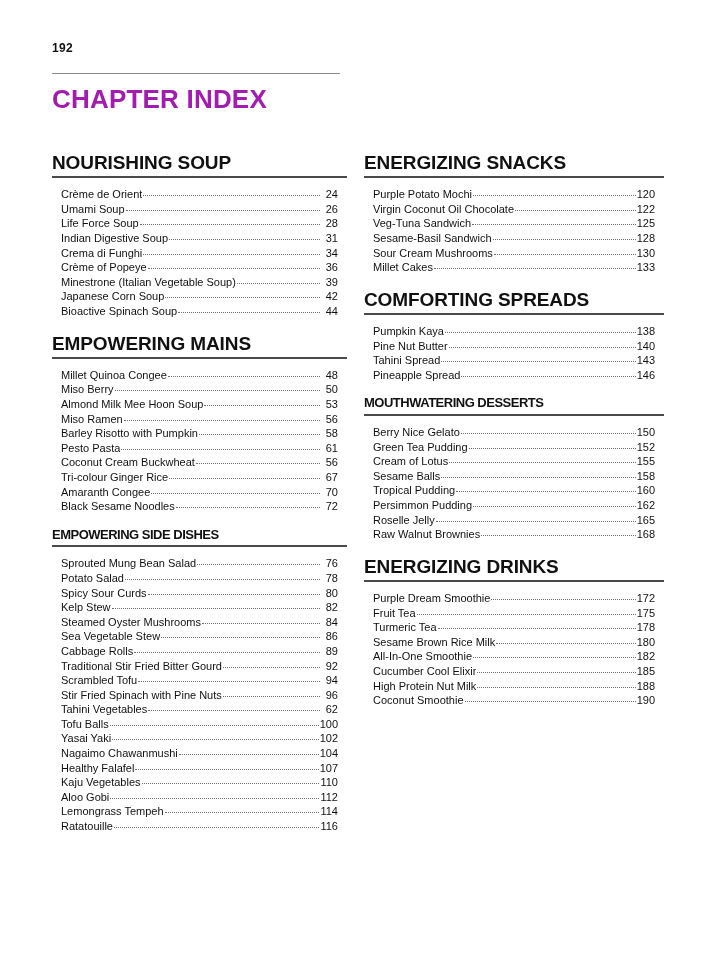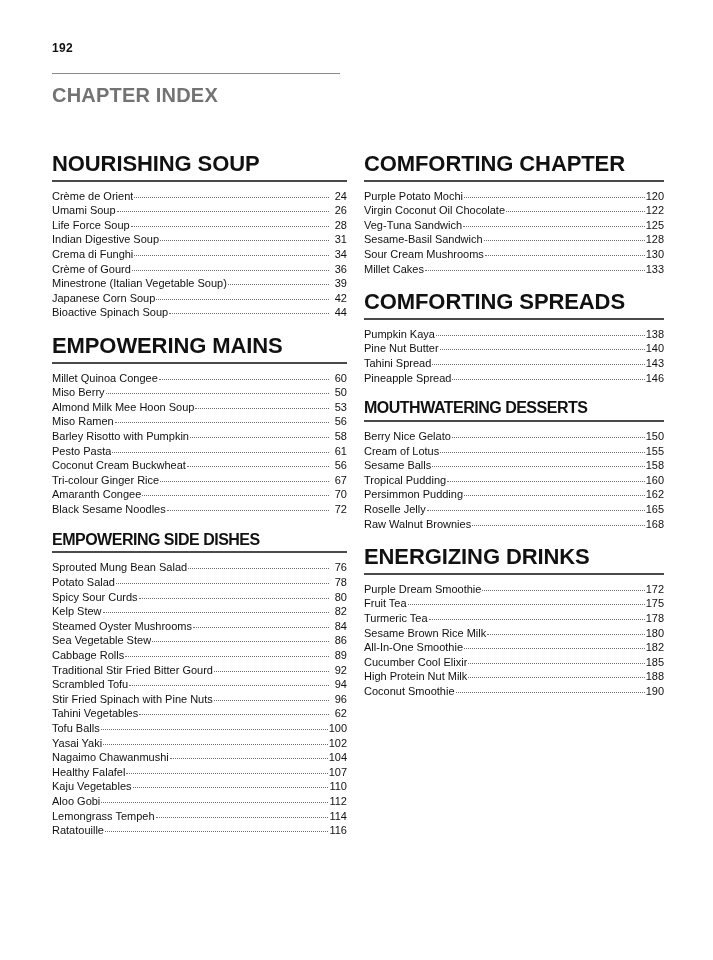--- a/index.html
+++ b/index.html
@@ -36,24 +36,24 @@
     left: 52px;
     top: 73px;
     width: 288px;
     height: 1px;
     background: #8a8a8a;
   }
   .doc-title {
     position: absolute;
     left: 52px;
     top: 84px;
-    font-size: 20px;
+    font-size: 26px;
     font-weight: bold;
     letter-spacing: 0.2px;
-    color: #737373;
+    color: #a21caf;
   }
   .columns {
     position: absolute;
     left: 0;
     top: 152px;
     width: 713px;
     display: flex;
     align-items: flex-start;
   }
   .col-left {
@@ -61,40 +61,40 @@
     margin-left: 52px;
   }
   .col-right {
     width: 300px;
     margin-left: 17px;
   }
   .section {
     margin-bottom: 14px;
   }
   .section-title {
-    font-size: 22px;
+    font-size: 19px;
     font-weight: bold;
     letter-spacing: -0.1px;
     color: #111;
     line-height: 1.12;
     white-space: nowrap;
   }
   .section-title.tight {
-    font-size: 16px;
+    font-size: 13px;
     letter-spacing: -0.5px;
   }
   .section-rule {
     height: 2px;
     background: #4a4a4a;
     margin-top: 3px;
     margin-bottom: 7px;
   }
   ul.entries {
     list-style: none;
-    margin: 0;
+    margin: 9px;
     padding: 0;
   }
   ul.entries li {
     display: flex;
     align-items: baseline;
     font-size: 11px;
     line-height: 13.6px;
     color: #111;
     white-space: nowrap;
     overflow: hidden;
@@ -160,21 +160,21 @@
               <span class="entry-name">Indian Digestive Soup</span>
               <span class="leaders"></span>
               <span class="entry-page">31</span>
             </li>
             <li>
               <span class="entry-name">Crema di Funghi</span>
               <span class="leaders"></span>
               <span class="entry-page">34</span>
             </li>
             <li>
-              <span class="entry-name">Crème of Gourd</span>
+              <span class="entry-name">Crème of Popeye</span>
               <span class="leaders"></span>
               <span class="entry-page">36</span>
             </li>
             <li>
               <span class="entry-name">Minestrone (Italian Vegetable Soup)</span>
               <span class="leaders"></span>
               <span class="entry-page">39</span>
             </li>
             <li>
               <span class="entry-name">Japanese Corn Soup</span>
@@ -188,21 +188,21 @@
             </li>
           </ul>
         </div>
         <div class="section">
           <div class="section-title">EMPOWERING MAINS</div>
           <div class="section-rule"></div>
           <ul class="entries">
             <li>
               <span class="entry-name">Millet Quinoa Congee</span>
               <span class="leaders"></span>
-              <span class="entry-page">60</span>
+              <span class="entry-page">48</span>
             </li>
             <li>
               <span class="entry-name">Miso Berry</span>
               <span class="leaders"></span>
               <span class="entry-page">50</span>
             </li>
             <li>
               <span class="entry-name">Almond Milk Mee Hoon Soup</span>
               <span class="leaders"></span>
               <span class="entry-page">53</span>
@@ -341,21 +341,21 @@
             <li>
               <span class="entry-name">Ratatouille</span>
               <span class="leaders"></span>
               <span class="entry-page">116</span>
             </li>
           </ul>
         </div>
       </div>
     <div class="col-right">
         <div class="section">
-          <div class="section-title">COMFORTING CHAPTER</div>
+          <div class="section-title">ENERGIZING SNACKS</div>
           <div class="section-rule"></div>
           <ul class="entries">
             <li>
               <span class="entry-name">Purple Potato Mochi</span>
               <span class="leaders"></span>
               <span class="entry-page">120</span>
             </li>
             <li>
               <span class="entry-name">Virgin Coconut Oil Chocolate</span>
               <span class="leaders"></span>
@@ -410,20 +410,25 @@
           </ul>
         </div>
         <div class="section">
           <div class="section-title tight">MOUTHWATERING DESSERTS</div>
           <div class="section-rule"></div>
           <ul class="entries">
             <li>
               <span class="entry-name">Berry Nice Gelato</span>
               <span class="leaders"></span>
               <span class="entry-page">150</span>
+            </li>
+            <li>
+              <span class="entry-name">Green Tea Pudding</span>
+              <span class="leaders"></span>
+              <span class="entry-page">152</span>
             </li>
             <li>
               <span class="entry-name">Cream of Lotus</span>
               <span class="leaders"></span>
               <span class="entry-page">155</span>
             </li>
             <li>
               <span class="entry-name">Sesame Balls</span>
               <span class="leaders"></span>
               <span class="entry-page">158</span>

